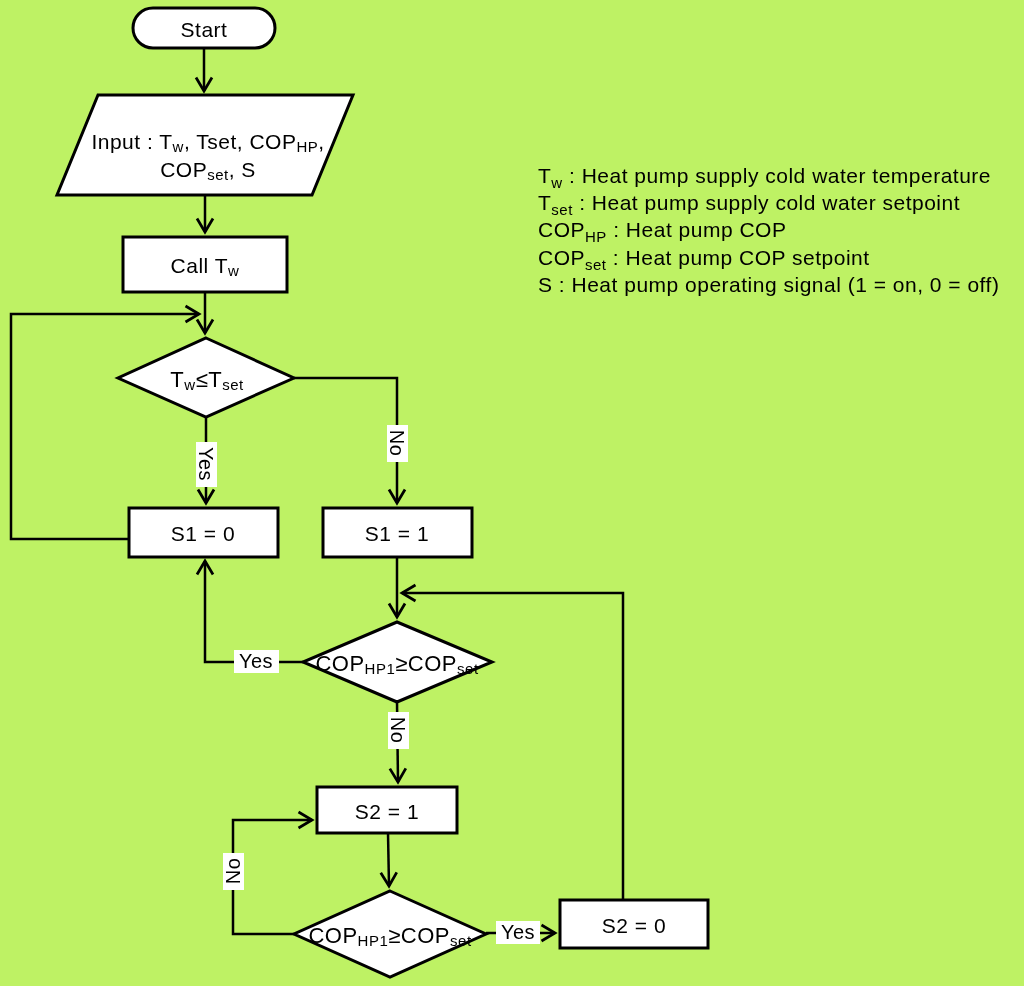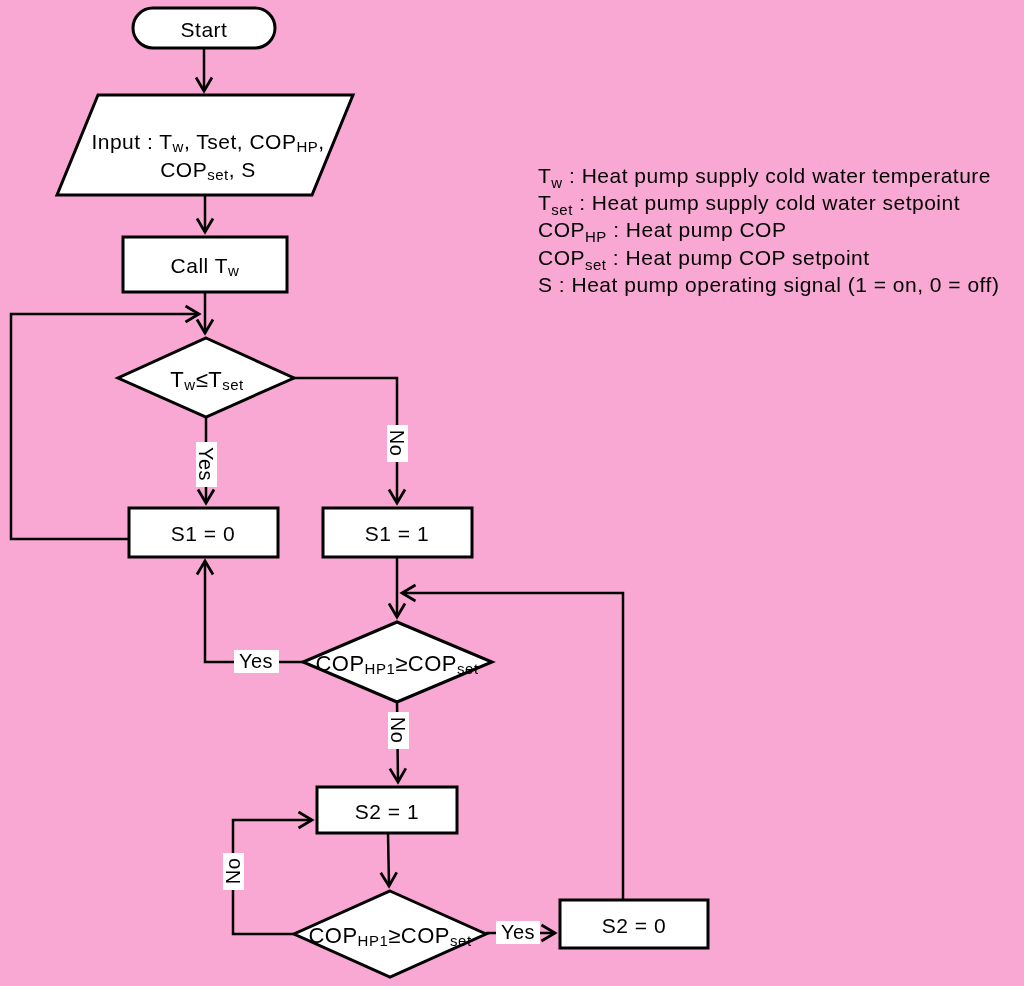--- a/index.html
+++ b/index.html
@@ -1,16 +1,16 @@
 <!DOCTYPE html>
 <html><head>
 <meta charset="utf-8">
 <style>
   html,body{margin:0;padding:0;background:#ffffff;}
-  .page{width:1024px;height:986px;background:#f9a8d4;position:relative;}
+  .page{width:1024px;height:986px;background:#bef264;position:relative;}
   svg text{
     font-family:"Liberation Sans","DejaVu Sans",sans-serif;
     fill:#000000;
     letter-spacing:0.5px;
   }
   .node-label{font-size:21px;}
   .dia-label{font-size:22px;}
   .edge-label{font-size:20px;}
   .legend-line{font-size:21px;}
   .sub{font-size:15px;}

